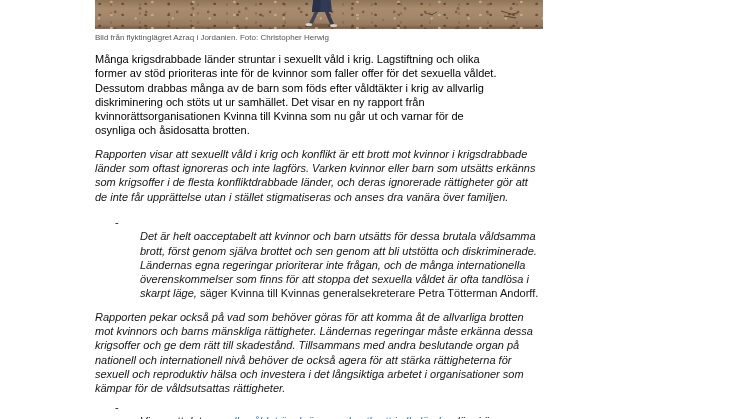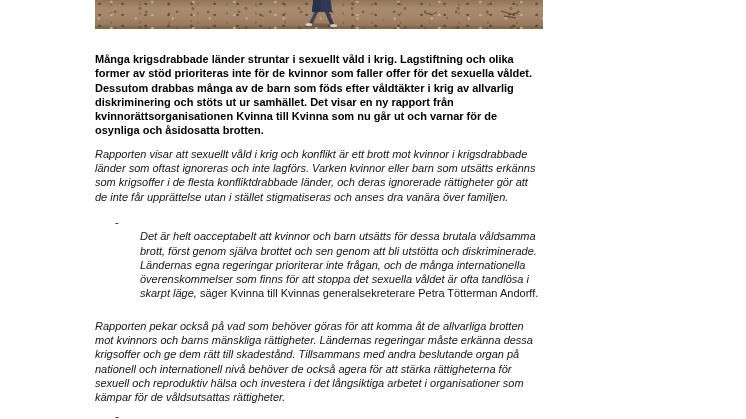--- a/index.html
+++ b/index.html
@@ -43,23 +43,23 @@
 
   
   .article {
     position: absolute;
     left: 95px; top: 52px;
     width: 590px;
     font-size: 11px;
     line-height: 14.3px;
   }
   .article p { margin: 0; white-space: pre-line; }
-  p.lead { font-weight: bold; color: #000000; }
+  p.lead { font-weight: normal; color: #000000; }
   p.body { margin-top: 9px; color: #151515; font-style: italic; }
-  p.body2 { margin-top: 18px; }
+  p.body2 { margin-top: 9px; }
 
   .quote {
     position: relative;
     margin: 11px 0 0 45px;
     width: 500px;
     font-style: italic;
     white-space: pre-line;
     color: #151515;
   }
   .quote2 { margin-top: 4px; }
@@ -96,20 +96,21 @@
 
       <path d="M330,13 l8,2 M336,15 l6,-3" stroke="#52402c" stroke-width="1" opacity="0.75" fill="none"></path>
       <path d="M406,11 l10,3 M413,15 l9,-2 M409,16 l12,2" stroke="#4c3a28" stroke-width="1.1" opacity="0.8" fill="none"></path>
       <circle cx="352" cy="18" r="0.9" fill="#5a4630" opacity="0.7"></circle>
       <circle cx="288" cy="20" r="0.8" fill="#5a4630" opacity="0.6"></circle>
       <circle cx="168" cy="16" r="0.9" fill="#5a4630" opacity="0.6"></circle>
       <circle cx="96" cy="21" r="0.8" fill="#5a4630" opacity="0.55"></circle>
     </svg>
   </div>
 
+  <div class="caption">Bild från flyktinglägret Azraq i Jordanien. Foto: Christopher Herwig</div>
 
   <div class="article">
 
     <p class="lead">Många krigsdrabbade länder struntar i sexuellt våld i krig. Lagstiftning och olika
 former av stöd prioriteras inte för de kvinnor som faller offer för det sexuella våldet.
 Dessutom drabbas många av de barn som föds efter våldtäkter i krig av allvarlig
 diskriminering och stöts ut ur samhället. Det visar en ny rapport från
 kvinnorättsorganisationen Kvinna till Kvinna som nu går ut och varnar för de
 osynliga och åsidosatta brotten.</p>
 

